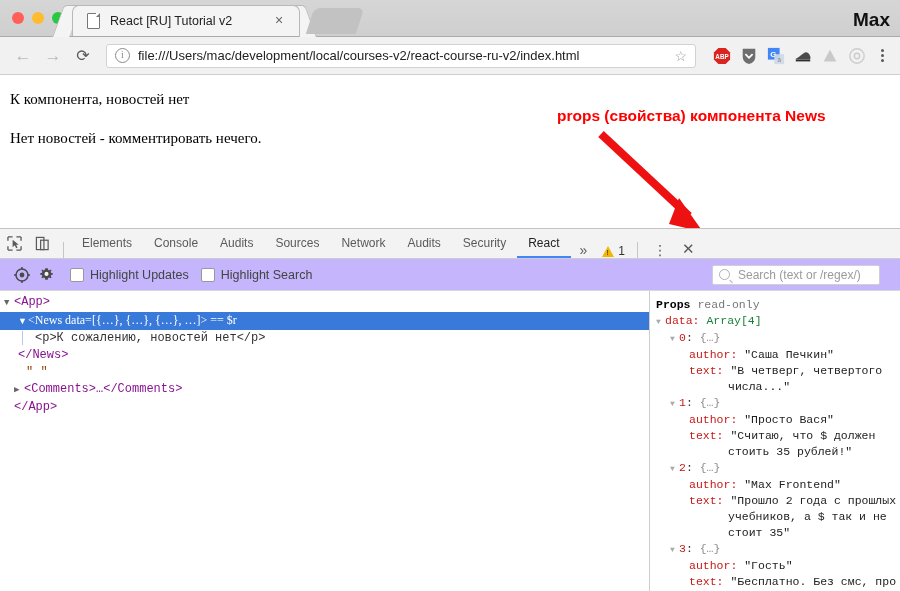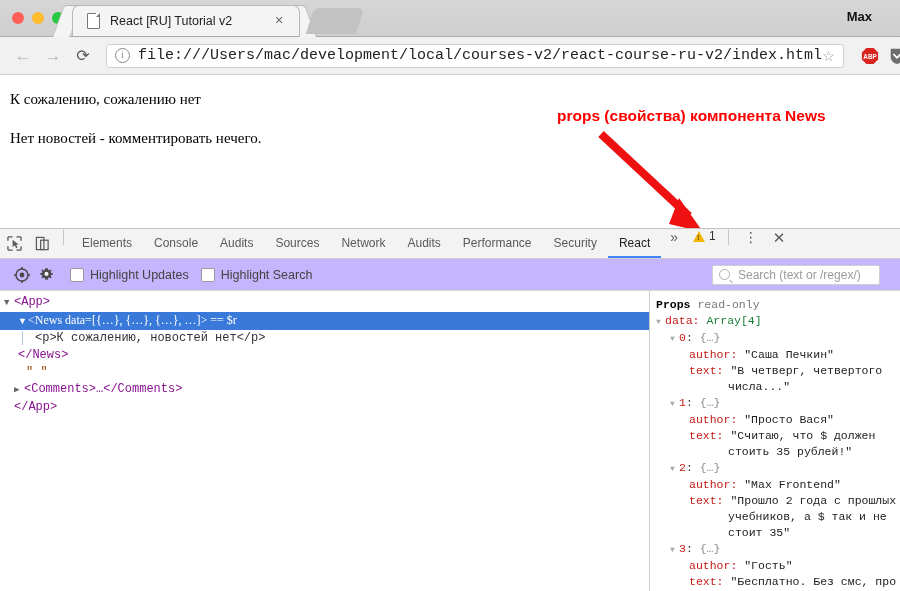--- a/index.html
+++ b/index.html
@@ -60,22 +60,22 @@
     color: #666; font-size: 14px; line-height: 15px; text-align: center;
     cursor: pointer; flex: none;
   }
   .ghost-tab {
     position: absolute; left: 310px; top: 8px;
     width: 50px; height: 26px;
     background: #c2c2c2; border-radius: 6px 6px 0 0;
     transform: skewX(-18deg);
   }
   .profile-name {
-    position: absolute; right: 28px; top: 9px;
-    font-size: 13px; font-weight: bold; color: #111;
+    position: absolute; right: 10px; top: 9px;
+    font-size: 19px; font-weight: bold; color: #111;
   }
 
   
   .toolbar {
     height: 38px; background: #f1f1f1;
     border-bottom: 1px solid #cfcfcf;
     display: flex; align-items: center; padding: 0 10px;
     box-sizing: border-box;
   }
   .nav-btn {
@@ -89,22 +89,22 @@
     background: #fff; border: 1px solid #d2d2d2; border-radius: 3px;
     display: flex; align-items: center; padding: 0 8px;
     box-sizing: border-box;
   }
   .info-icon {
     width: 13px; height: 13px; border: 1.2px solid #8a8a8a;
     border-radius: 50%; color: #8a8a8a; font-size: 10px;
     line-height: 12px; text-align: center; flex: none; font-family: "Liberation Serif", serif;
   }
   .omnibox-url {
-    margin-left: 8px; font-size: 15px; color: #222;
-    white-space: nowrap; overflow: hidden; flex: 1; font-family: Liberation Mono, monospace;
+    margin-left: 8px; font-size: 13px; color: #222;
+    white-space: nowrap; overflow: hidden; flex: 1;
   }
   .star-icon { color: #9a9a9a; font-size: 14px; flex: none; }
   .ext-icons { display: flex; align-items: center; gap: 9px; margin-left: 9px; flex: none; }
   .ext { width: 18px; height: 18px; flex: none; }
   .kebab {
     width: 16px; margin-left: 8px; color: #5a5a5a; flex: none;
     display: flex; flex-direction: column; align-items: center; gap: 2px;
   }
   .kebab i { width: 3px; height: 3px; background: #5a5a5a; border-radius: 50%; display:block; }
 
@@ -130,21 +130,21 @@
   .annot-arrow-2 { position: absolute; left: 295px; top: 296px; }
 
   
   .devtools {
     position: absolute; left: 0; top: 228px; width: 900px; height: 363px;
     background: #fff; border-top: 1px solid #c2c2c2;
   }
   .dt-tabbar {
     height: 30px; background: #f3f3f3;
     border-bottom: 1px solid #cdcdcd;
-    display: flex; align-items: flex-start; box-sizing: border-box;
+    display: flex; align-items: flex-end; box-sizing: border-box;
   }
   .dt-icon-btn {
     width: 28px; height: 29px; display: flex; align-items: center; justify-content: center;
     flex: none;
   }
   .sep { width: 1px; height: 16px; background: #c6c6c6; margin: 0 7px; flex: none; }
   .dt-tab {
     padding: 0 11px; height: 29px; line-height: 29px;
     font-size: 12px; color: #5a5a5a; white-space: nowrap; flex: none;
     box-sizing: border-box; cursor: default;
@@ -307,21 +307,21 @@
       </svg>
     </div>
     <div class="kebab">
         <i></i>
         <i></i>
         <i></i>
       </div>
   </div>
 
   <div class="page">
-    <p>К сожалению, сожалению нет</p>
+    <p>К компонента, новостей нет</p>
     <p class="second">Нет новостей - комментировать нечего.</p>
   </div>
 
   <div class="annot-text">props (свойства) компонента News</div>
   <svg class="annot-arrow-1" width="130" height="110">
     <line x1="6" y1="6" x2="94" y2="88" stroke="#ee1111" stroke-width="8"></line>
     <polygon points="84,70 108,104 74,96" fill="#ee1111"></polygon>
   </svg>
   <svg class="annot-arrow-2" width="120" height="28">
     <line x1="118" y1="14" x2="28" y2="14" stroke="#ee1111" stroke-width="8"></line>
@@ -343,21 +343,20 @@
           <rect x="6" y="4.5" width="8" height="10" fill="none" stroke="#5a5a5a" stroke-width="1.3"></rect>
         </svg>
       </div>
       <div class="sep"></div>
       <div class="dt-tab">Elements</div>
       <div class="dt-tab">Console</div>
       <div class="dt-tab">Audits</div>
       <div class="dt-tab">Sources</div>
       <div class="dt-tab">Network</div>
       <div class="dt-tab">Audits</div>
-      <div class="dt-tab">Performance</div>
       <div class="dt-tab">Security</div>
       <div class="dt-tab active">React</div>
       <div class="dt-more">»</div>
       <div class="dt-warn">
         <div class="warn-tri"></div>
         <div class="warn-count">1</div>
       </div>
       <div class="dt-sep2"></div>
       <div class="dt-more">⋮</div>
       <div class="dt-close">✕</div>

